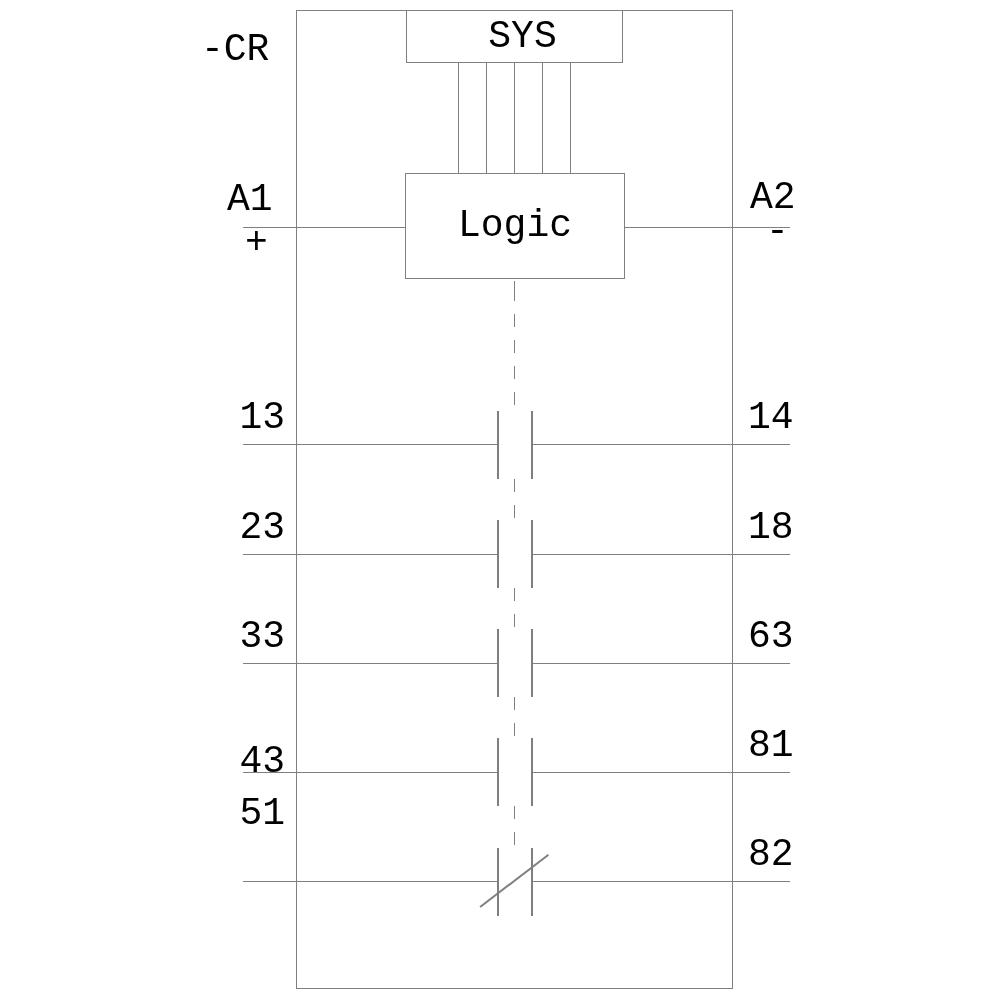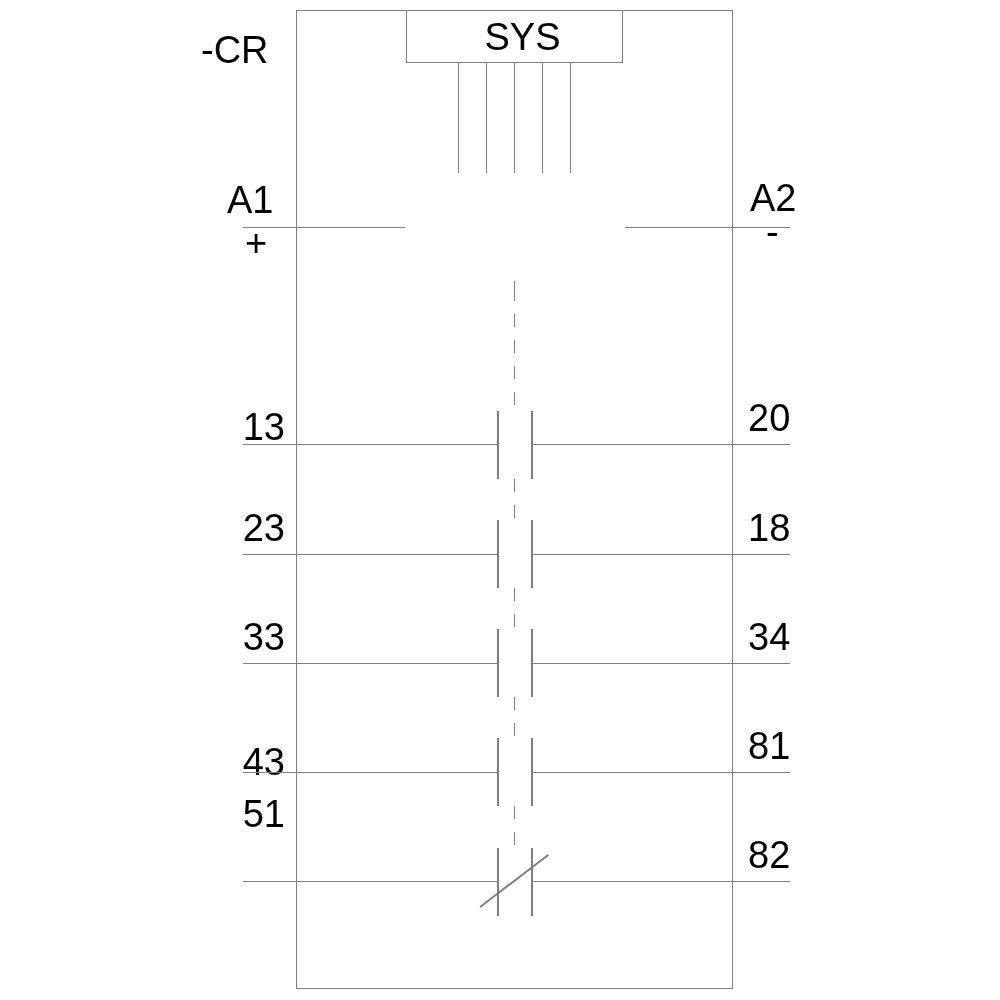--- a/index.html
+++ b/index.html
@@ -1,18 +1,18 @@
 <!DOCTYPE html>
 <html style="--line: #7f7f7f;"><head>
 <meta charset="utf-8">
 <style>
   html,body{margin:0;padding:0;background:#fff;}
   .canvas{
     position:relative;width:1000px;height:1000px;background:#fff;overflow:hidden;
-    font-family:Liberation Sans, sans-serif;color:#000;
+    font-family:Liberation Mono, monospace;color:#000;
   }
   .lbl{position:absolute;font-size:38px;line-height:1;white-space:pre;color:#000;}
   .lbl-right{text-align:right;}
   .box{position:absolute;border:1.4px solid var(--line,#7f7f7f);background:#fff;
        display:flex;align-items:center;justify-content:center;box-sizing:border-box;}
   .rect{position:absolute;border:1.4px solid var(--line,#7f7f7f);box-sizing:border-box;background:transparent;}
   .hline{position:absolute;height:1.4px;background:var(--line,#7f7f7f);}
   .vline{position:absolute;width:1.4px;background:var(--line,#7f7f7f);}
   
   .cond-left{left:243px;width:255px;}
@@ -39,60 +39,63 @@
   <div class="box" style="left:406px;top:10px;width:217px;height:53px;padding-left:16px;">
     <span class="lbl" style="position:static;">SYS</span>
   </div>
 
   <div class="vline" style="left:458px;top:63px;height:110px;"></div>
   <div class="vline" style="left:486px;top:63px;height:110px;"></div>
   <div class="vline" style="left:514px;top:63px;height:110px;"></div>
   <div class="vline" style="left:542px;top:63px;height:110px;"></div>
   <div class="vline" style="left:570px;top:63px;height:110px;"></div>
 
+  <div class="box" style="left:405px;top:173px;width:220px;height:106px;">
+    <span class="lbl" style="position:static;">Logic</span>
+  </div>
 
   <div class="lbl" style="left:227px;top:181px;">A1</div>
   <div class="lbl" style="left:245px;top:224px;">+</div>
   <div class="hline" style="left:243px;top:227px;width:162px;"></div>
   <div class="hline" style="left:625px;top:227px;width:165px;"></div>
   <div class="lbl" style="left:750px;top:179px;">A2</div>
   <div class="lbl" style="left:766px;top:213px;">-</div>
 
   <div class="vline" style="left:513.5px;top:281px;height:20px;"></div>
   <div class="dash dash-gapfirst" style="top:301px;height:110px;"></div>
   <div class="dash" style="top:479px;height:41px;"></div>
   <div class="dash" style="top:588px;height:41px;"></div>
   <div class="dash" style="top:697px;height:41px;"></div>
   <div class="dash" style="top:806px;height:42px;"></div>
 
   <div>
-    <div class="lbl lbl-right" style="right:715px;top:408px;">13</div>
+    <div class="lbl lbl-right" style="right:715px;top:399px;">13</div>
     <div class="hline cond-left" style="top:444px;"></div>
     <div class="bar bar-l" style="top:411px;"></div>
     <div class="bar bar-r" style="top:411px;"></div>
     <div class="hline cond-right" style="top:444px;"></div>
-    <div class="lbl" style="left:748px;top:399px;">20</div>
+    <div class="lbl" style="left:748px;top:399px;">14</div>
   </div>
 
   <div>
     <div class="lbl lbl-right" style="right:715px;top:509px;">23</div>
     <div class="hline cond-left" style="top:554px;"></div>
     <div class="bar bar-l" style="top:520px;"></div>
     <div class="bar bar-r" style="top:520px;"></div>
     <div class="hline cond-right" style="top:554px;"></div>
     <div class="lbl" style="left:748px;top:509px;">18</div>
   </div>
 
   <div>
     <div class="lbl lbl-right" style="right:715px;top:618px;margin-left:8px;">33</div>
     <div class="hline cond-left" style="top:663px;"></div>
     <div class="bar bar-l" style="top:629px;"></div>
     <div class="bar bar-r" style="top:629px;"></div>
     <div class="hline cond-right" style="top:663px;"></div>
-    <div class="lbl" style="left:748px;top:618px;">34</div>
+    <div class="lbl" style="left:748px;top:618px;">63</div>
   </div>
 
   <div>
     <div class="lbl lbl-right" style="right:715px;top:727px;margin-top:16px;">43</div>
     <div class="hline cond-left" style="top:772px;"></div>
     <div class="bar bar-l" style="top:738px;"></div>
     <div class="bar bar-r" style="top:738px;"></div>
     <div class="hline cond-right" style="top:772px;"></div>
     <div class="lbl" style="left:748px;top:727px;">81</div>
   </div>

